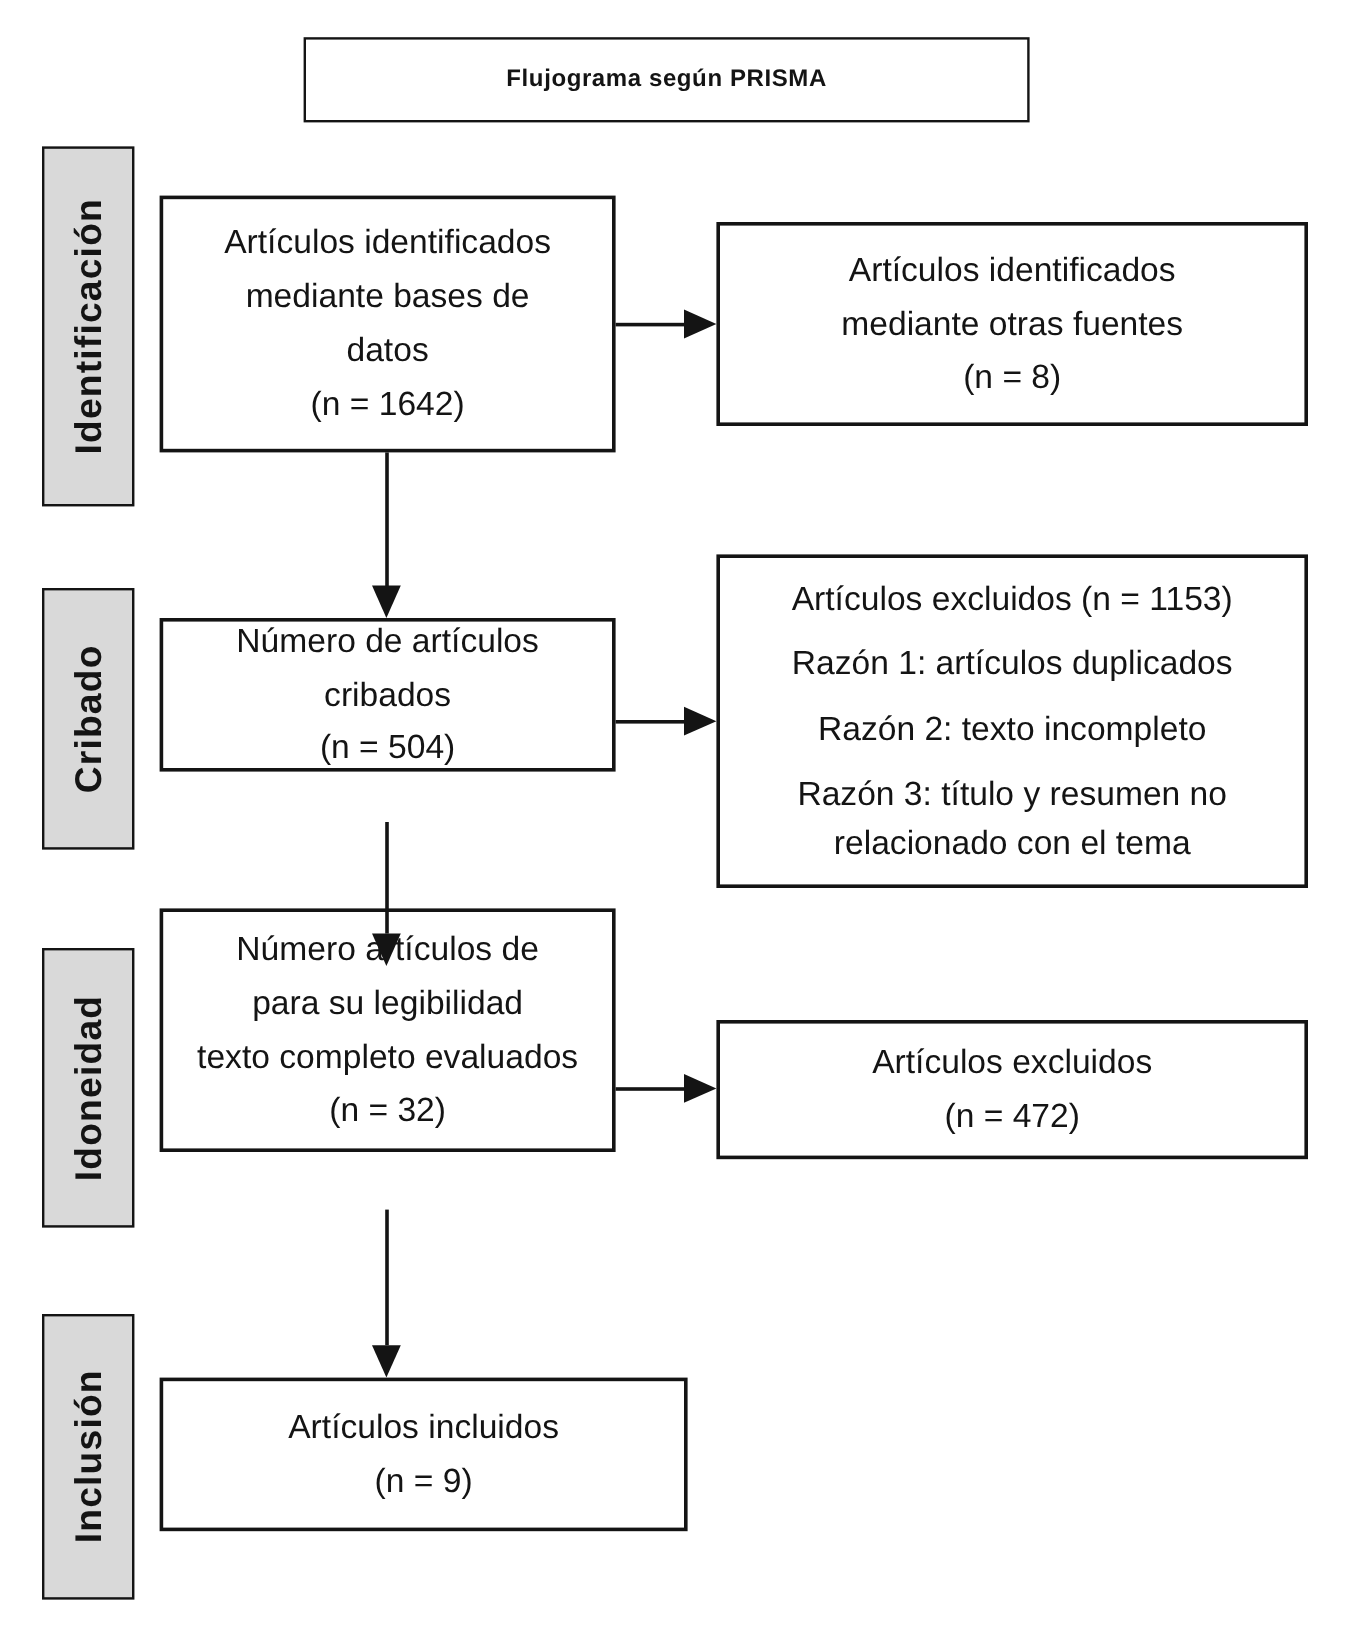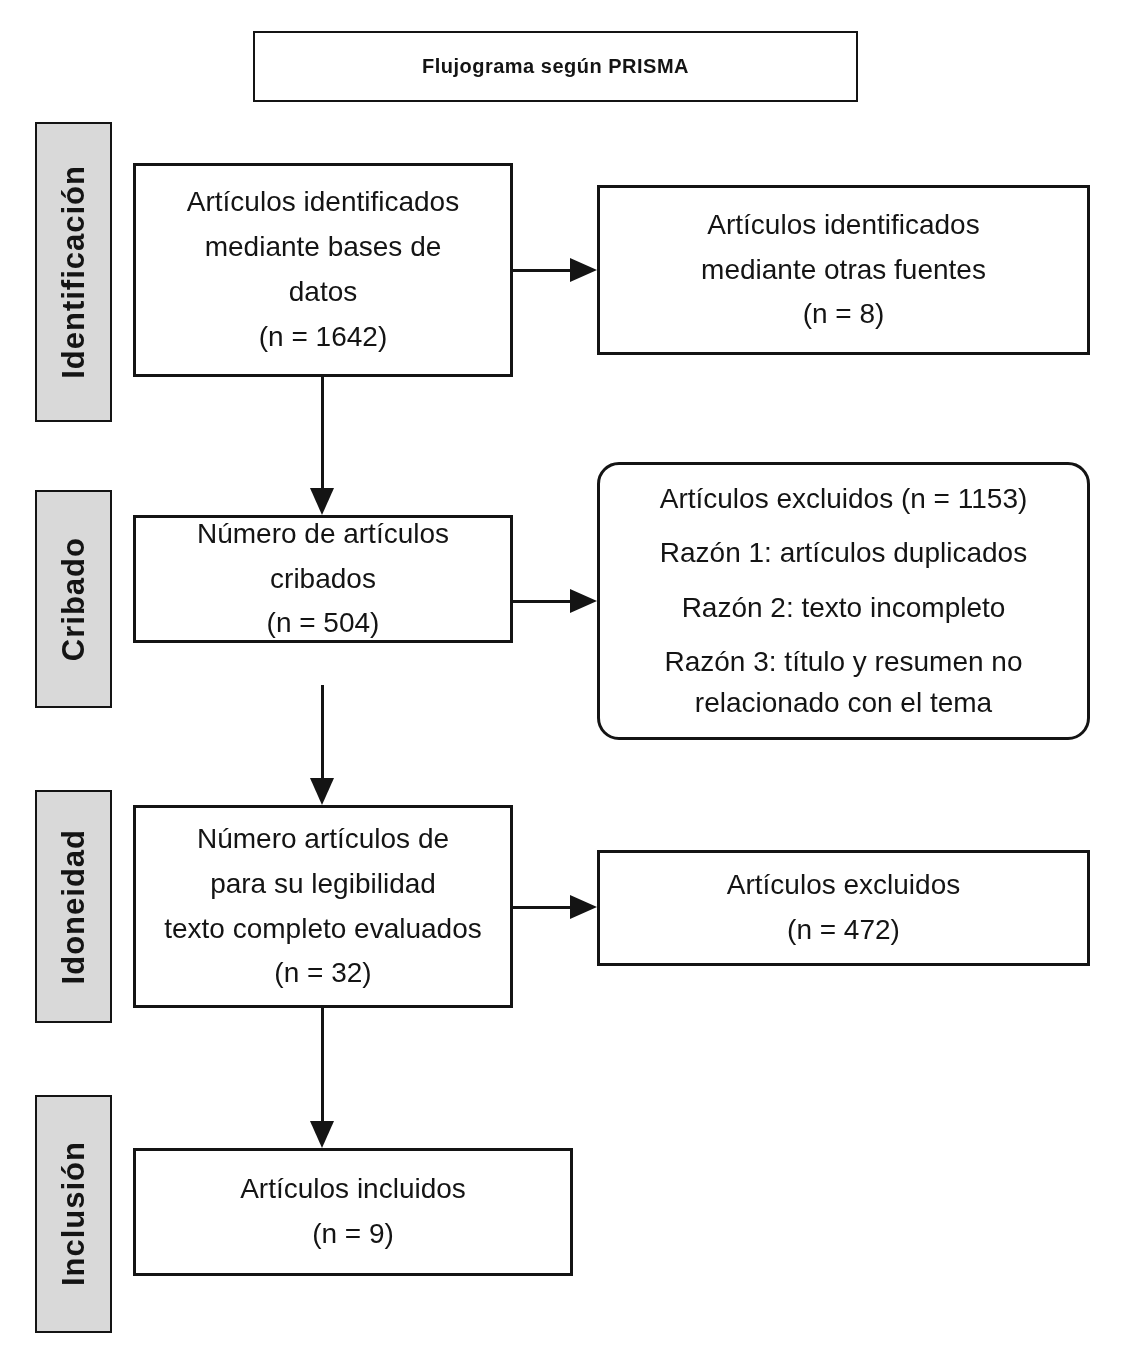--- a/index.html
+++ b/index.html
@@ -34,21 +34,21 @@
     font-size: 20px;
     letter-spacing: 0.5px;
   }
   .flow-box {
     font-size: 28px;
     line-height: 1.6;
     padding: 6px 12px;
   }
   .flow-box .line { display: block; }
 
-  .reasons { line-height: 1.45; border-radius: 22px; }
+  .reasons { line-height: 1.45; }
   .reasons .line { margin: 7px 0; }
 
   
   .stage {
     position: absolute;
     left: 35px;
     width: 77px;
     background: #d9d9d9;
     border: 2px solid #141414;
     display: flex;
@@ -108,21 +108,21 @@
     <span class="line">datos</span>
     <span class="line">(n = 1642)</span>
   </div>
 
   <div class="box flow-box" style="left:133px; top:515px; width:380px; height:128px;">
     <span class="line">Número de artículos</span>
     <span class="line">cribados</span>
     <span class="line">(n = 504)</span>
   </div>
 
-  <div class="box flow-box" style="left:133px; top:805px; width:380px; height:203px;">
+  <div class="box flow-box" style="left:133px; top:757px; width:380px; height:203px;">
     <span class="line">Número artículos de</span>
     <span class="line">para su legibilidad</span>
     <span class="line">texto completo evaluados</span>
     <span class="line">(n = 32)</span>
   </div>
 
   <div class="box flow-box" style="left:133px; top:1148px; width:440px; height:128px;">
     <span class="line">Artículos incluidos</span>
     <span class="line">(n = 9)</span>
   </div>

